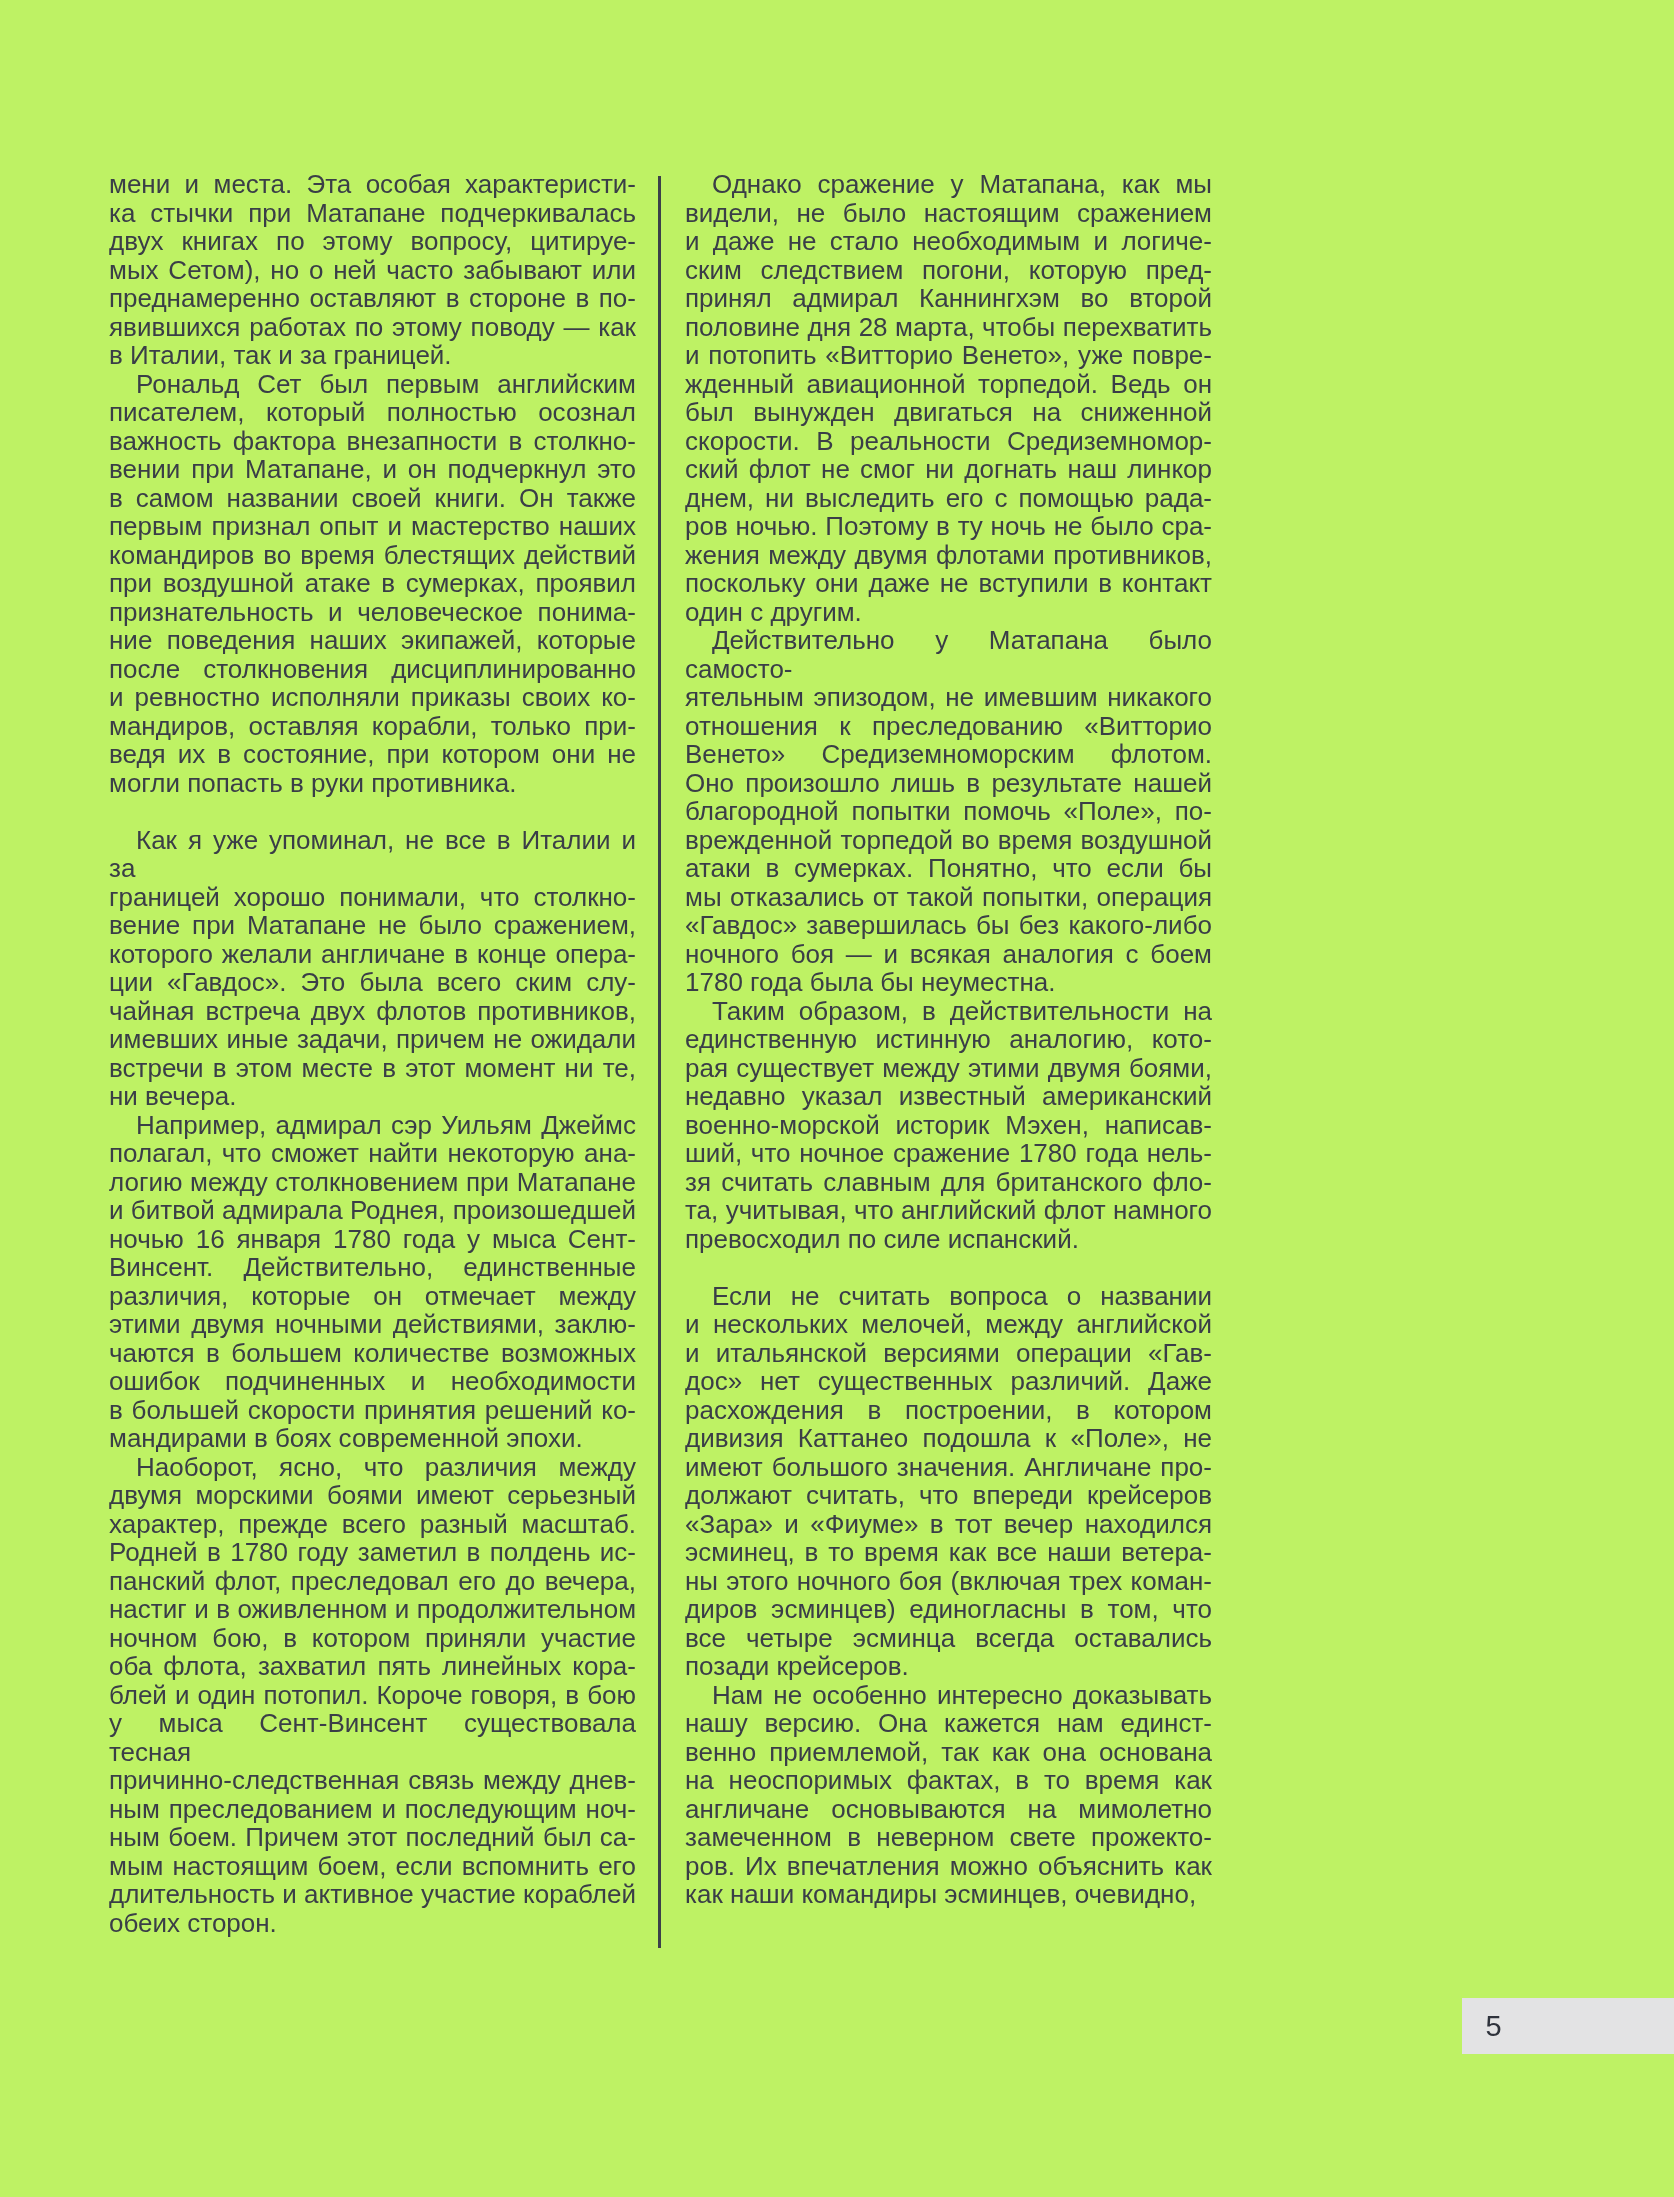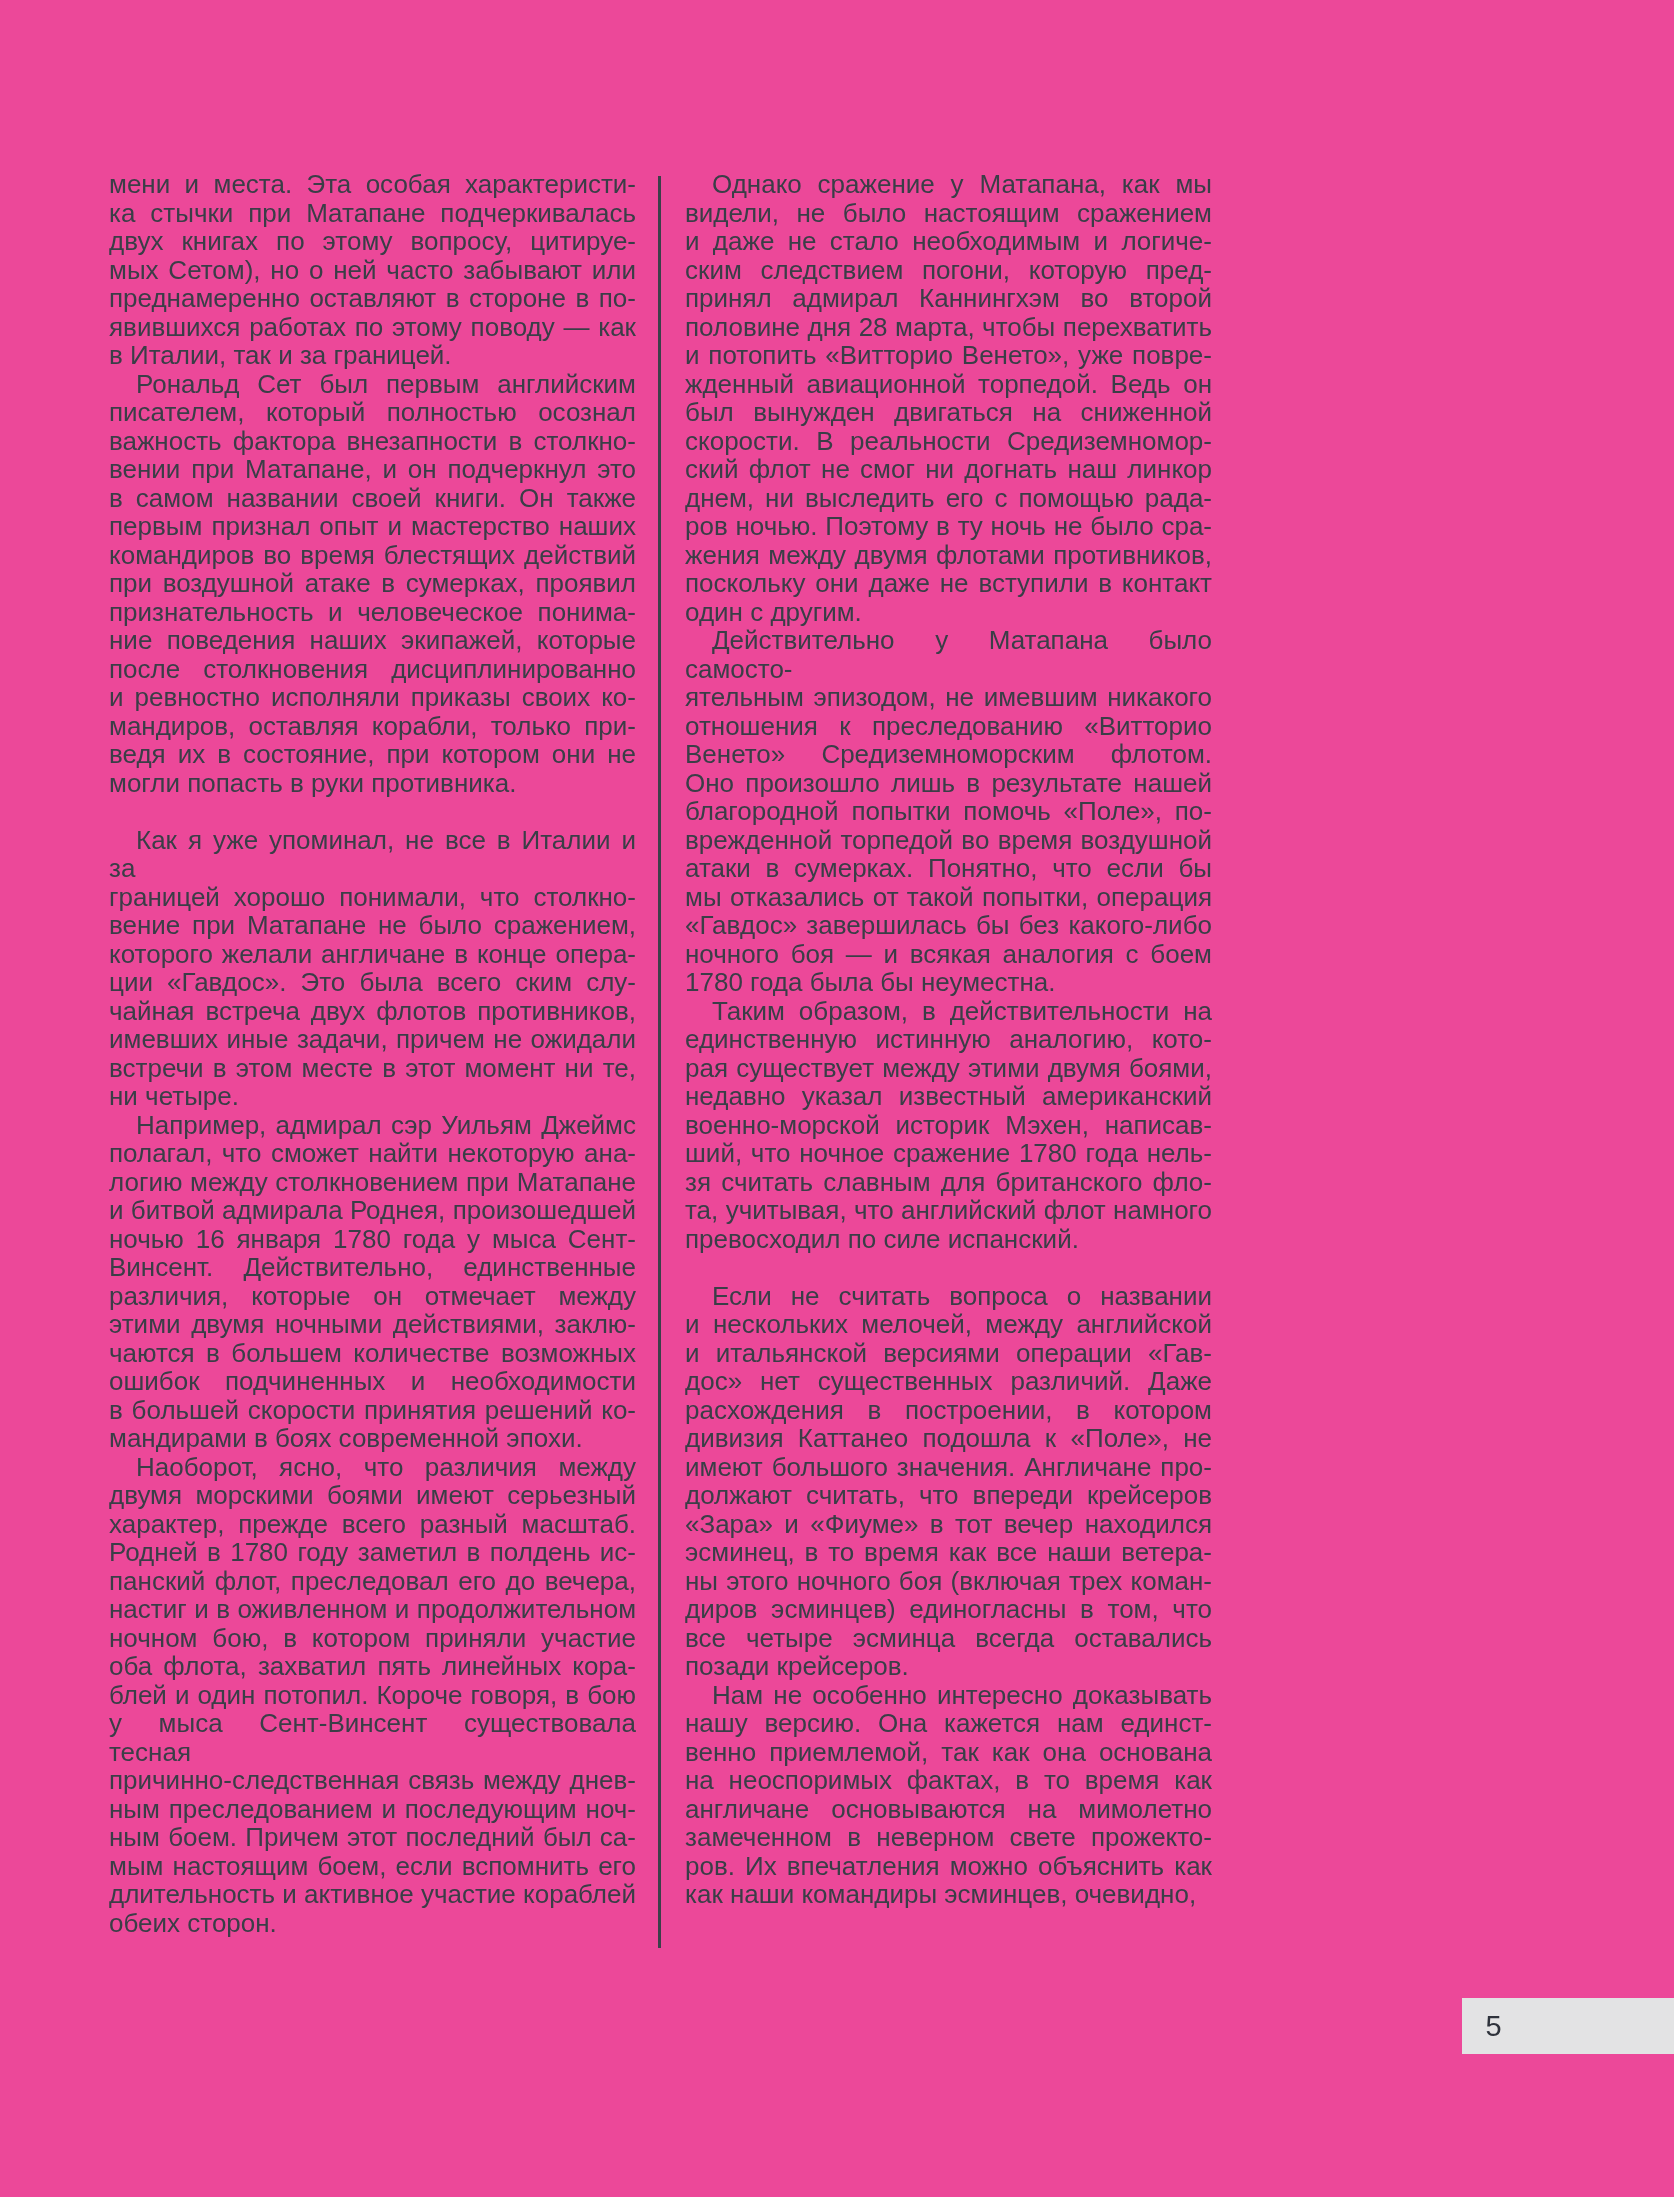--- a/index.html
+++ b/index.html
@@ -10,21 +10,21 @@
   body {
     position: relative;
     width: 1675px;
     height: 2197px;
     overflow: hidden;
     font-family: "Liberation Sans", "DejaVu Sans", sans-serif;
   }
   .page {
     position: absolute;
     inset: 0;
-    background: #ec4899;
+    background: #bef264;
   }
   .column {
     position: absolute;
     top: 170px;
     width: 527px;
     color: #3a3e47;
     font-size: 26px;
     line-height: 28.5px;
     font-weight: 400;
   }
@@ -98,21 +98,21 @@
       </div>
       <div class="paragraph indented spaced">
         <div class="line">Как я уже упоминал, не все в Италии и за</div>
         <div class="line">границей хорошо понимали, что столкно-</div>
         <div class="line">вение при Матапане не было сражением,</div>
         <div class="line">которого желали англичане в конце опера-</div>
         <div class="line">ции «Гавдос». Это была всего ским слу-</div>
         <div class="line">чайная встреча двух флотов противников,</div>
         <div class="line">имевших иные задачи, причем не ожидали</div>
         <div class="line">встречи в этом месте в этот момент ни те,</div>
-        <div class="line last">ни четыре.</div>
+        <div class="line last">ни вечера.</div>
       </div>
       <div class="paragraph indented">
         <div class="line">Например, адмирал сэр Уильям Джеймс</div>
         <div class="line">полагал, что сможет найти некоторую ана-</div>
         <div class="line">логию между столкновением при Матапане</div>
         <div class="line">и битвой адмирала Роднея, произошедшей</div>
         <div class="line">ночью 16 января 1780 года у мыса Сент-</div>
         <div class="line">Винсент. Действительно, единственные</div>
         <div class="line">различия, которые он отмечает между</div>
         <div class="line">этими двумя ночными действиями, заклю-</div>

